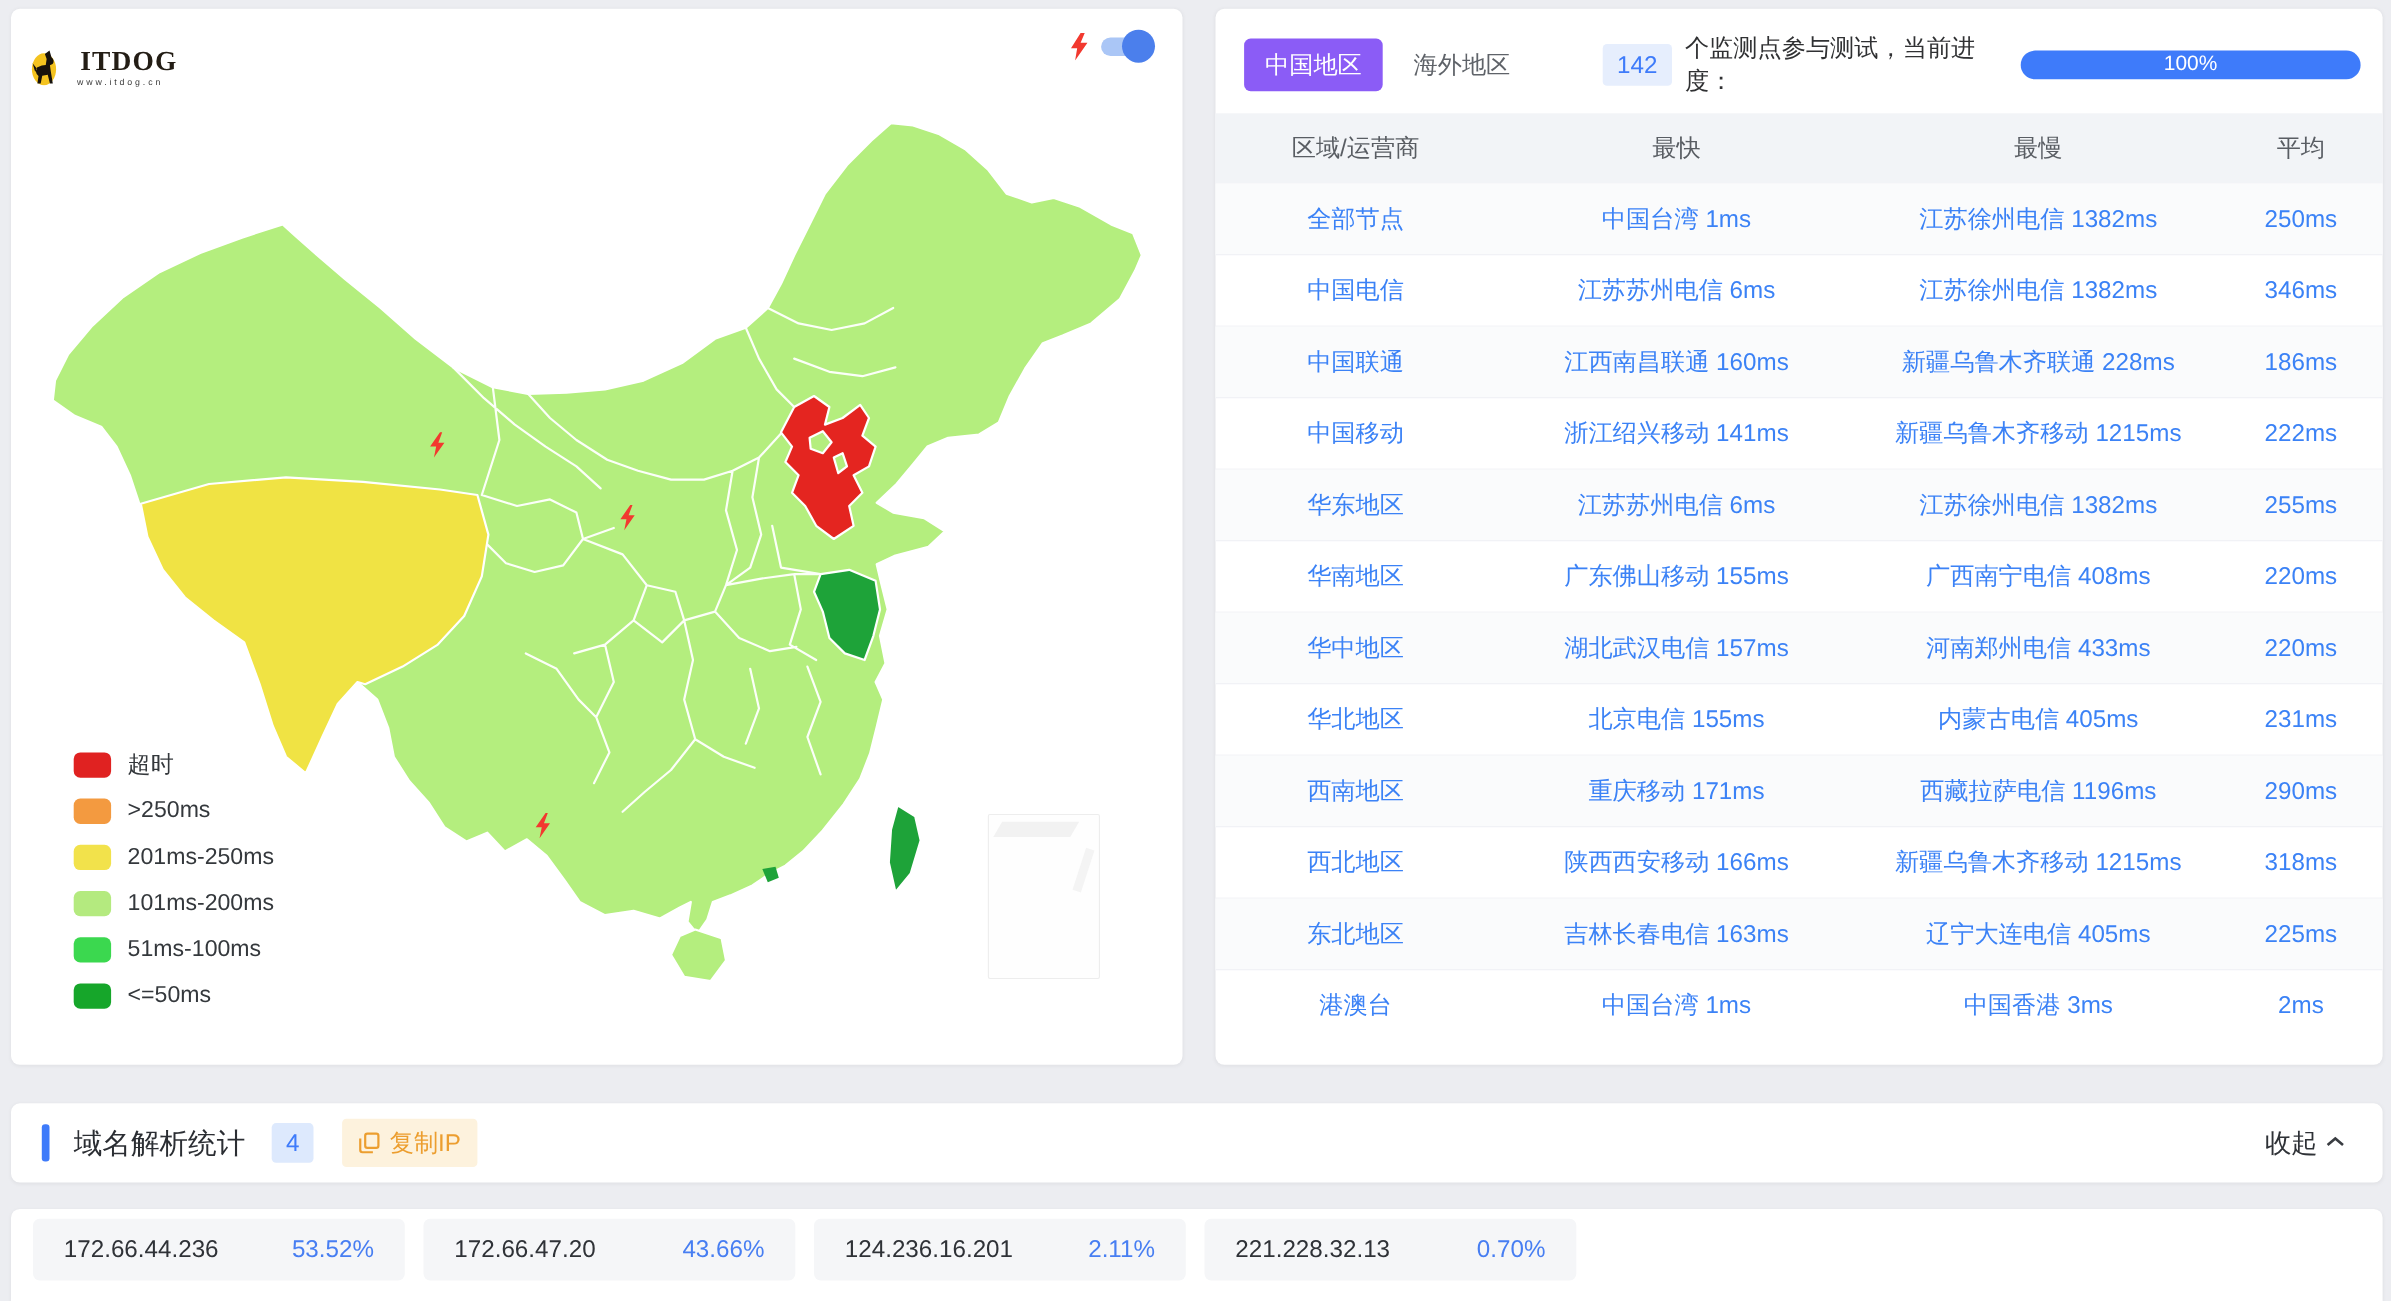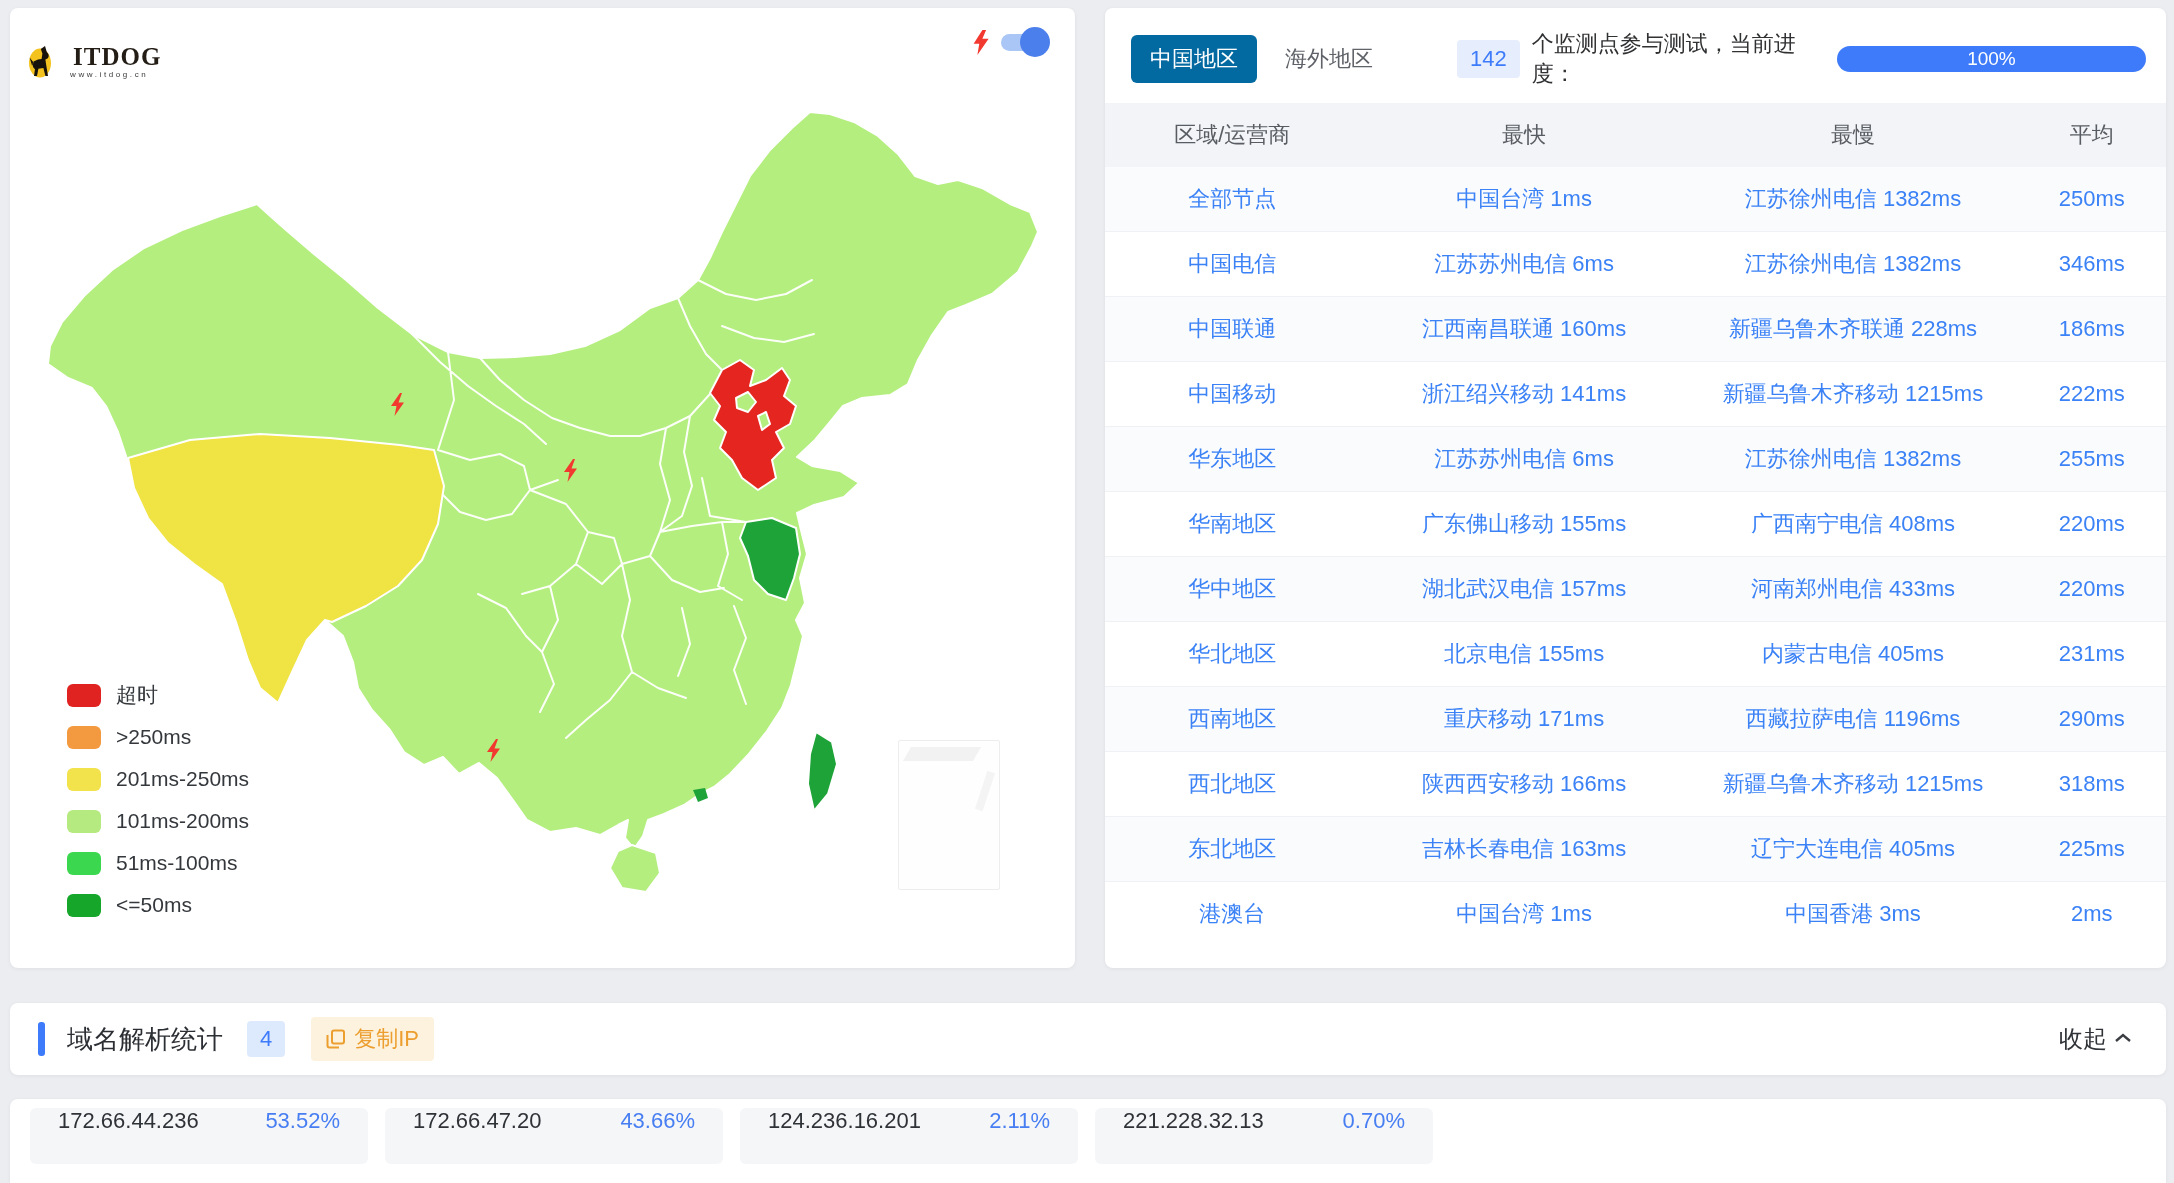--- a/index.html
+++ b/index.html
@@ -68,21 +68,21 @@
   .dns-title{font-size:26px;font-weight:500;color:#2b2e33;margin-left:22px;}
   .dns-badge{background:#dde9fd;color:#3e7bfa;font-size:22px;padding:5px 13px;border-radius:4px;margin-left:24px;}
   .copy-btn{display:flex;align-items:center;gap:8px;background:#fdf2dd;color:#ec9e2f;
     font-size:22px;padding:7px 15px;border-radius:4px;margin-left:26px;cursor:pointer;}
   .collapse{margin-left:auto;display:flex;align-items:center;gap:7px;font-size:24px;color:#2f3237;cursor:pointer;}
 
   
   #ip-card{left:10px;top:1099px;width:2156px;height:84px;border-bottom-left-radius:0;border-bottom-right-radius:0;}
   .ip-list{display:flex;gap:17px;padding:9px 0 0 20px;}
   .ip-item{width:338px;height:56px;background:#f5f6f8;border-radius:6px;
-    display:flex;justify-content:space-between;padding:0 28px;box-sizing:border-box;}
+    display:flex;align-items:center;justify-content:space-between;padding:0 28px;box-sizing:border-box;}
   .ip-addr{font-size:22px;color:#2f3237;}
   .ip-pct{font-size:22px;color:#477ef2;}
 </style>
 </head>
 <body>
 
 <div class="card" id="map-card">
 
   <div class="logo">
     <svg width="26" height="34" viewBox="0 0 26 34">
@@ -189,21 +189,21 @@
       <div class="legend-item">
         <div class="legend-swatch" style="background-color: rgb(22, 166, 42);"></div>
         <div class="legend-label">&lt;=50ms</div>
       </div>
 
   </div>
 </div>
 
 <div class="card" id="results-card">
   <div class="tabs-row">
-    <div class="tab tab-active" style="background-color: #0369a1;">中国地区</div>
+    <div class="tab tab-active" style="background-color: #8b5cf6;">中国地区</div>
     <div class="tab tab-plain">海外地区</div>
     <div class="monitor-group">
       <span class="count-badge">142</span>
       <span class="monitor-text">个监测点参与测试，当前进度：</span>
       <div class="progress" style="background-color: rgb(62, 123, 250);">100%</div>
     </div>
   </div>
 
   <div class="table">
     <div class="thead">

